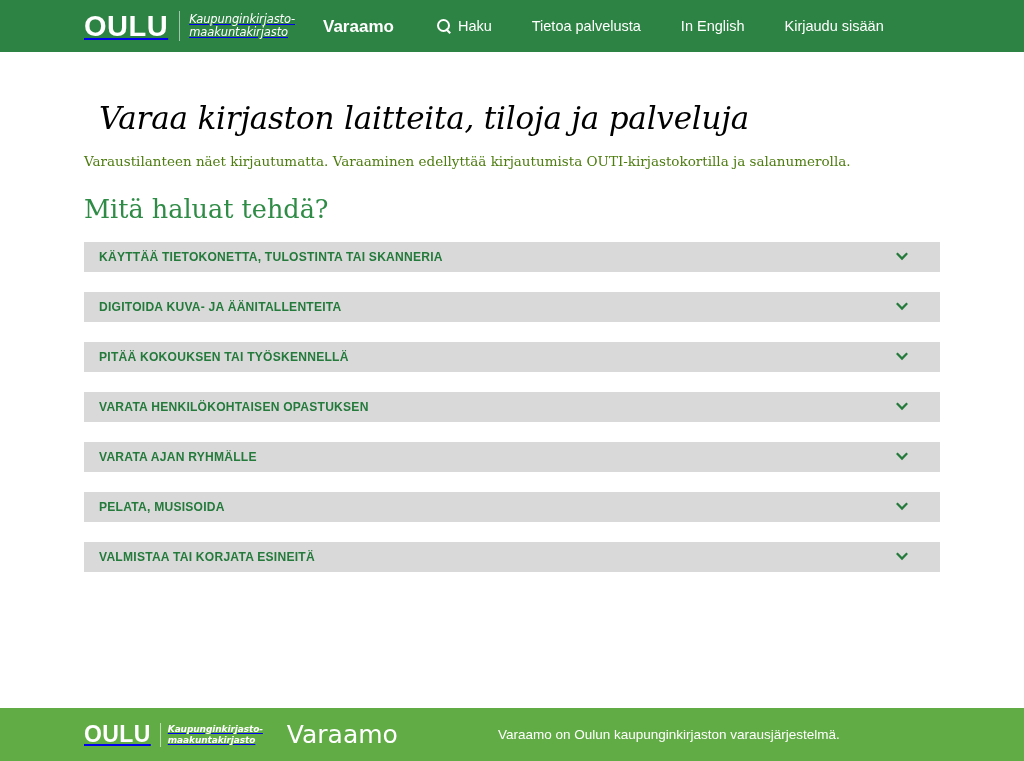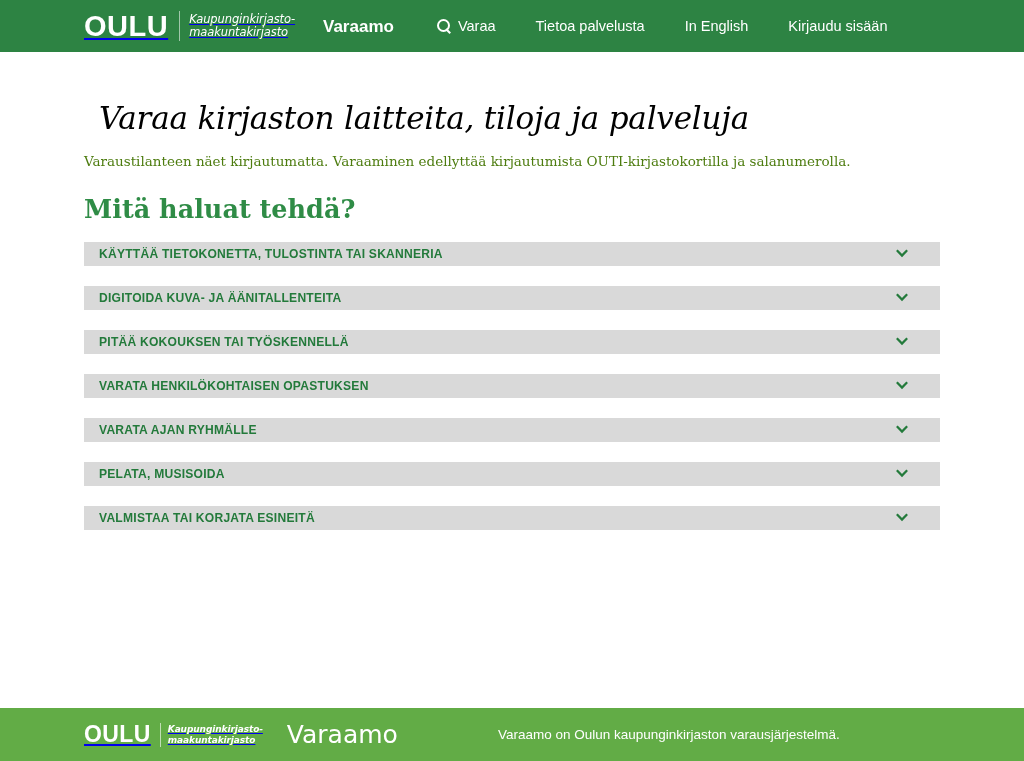--- a/index.html
+++ b/index.html
@@ -143,36 +143,36 @@
     font-family: "DejaVu Serif", serif;
     font-size: 13.5px;
     color: #4d7c0f;
     margin: 12px 0 0 0;
     line-height: 1.45;
   }
 
   .section-title {
     font-family: "DejaVu Serif", serif;
     font-size: 25.5px;
-    font-weight: bold;
+    font-weight: normal;
     color: #2f8c46;
     margin: 23px 0 0 0;
     line-height: 1.2;
   }
 
   .accordion {
     margin-top: 17px;
     display: flex;
     flex-direction: column;
     gap: 20px;
   }
 
   .acc-item {
     background: #d9d9d9;
-    height: 24px;
+    height: 30px;
     display: flex;
     align-items: center;
     justify-content: space-between;
     padding: 0 16px 0 15px;
     cursor: pointer;
     user-select: none;
   }
 
   .acc-label {
     font-family: "Liberation Sans", sans-serif;
@@ -273,21 +273,21 @@
         <span>maakuntakirjasto</span>
       </span>
     </a>
 
     <nav class="nav">
       <a class="nav-item is-brandlink" href="#">
         <span>Varaamo</span>
       </a>
       <a class="nav-item" href="#">
         <span class="nav-search-icon"></span>
-        <span>Varaa</span>
+        <span>Haku</span>
       </a>
       <a class="nav-item" href="#">
         <span>Tietoa palvelusta</span>
       </a>
       <a class="nav-item" href="#">
         <span>In English</span>
       </a>
       <a class="nav-item" href="#">
         <span>Kirjaudu sisään</span>
       </a>

